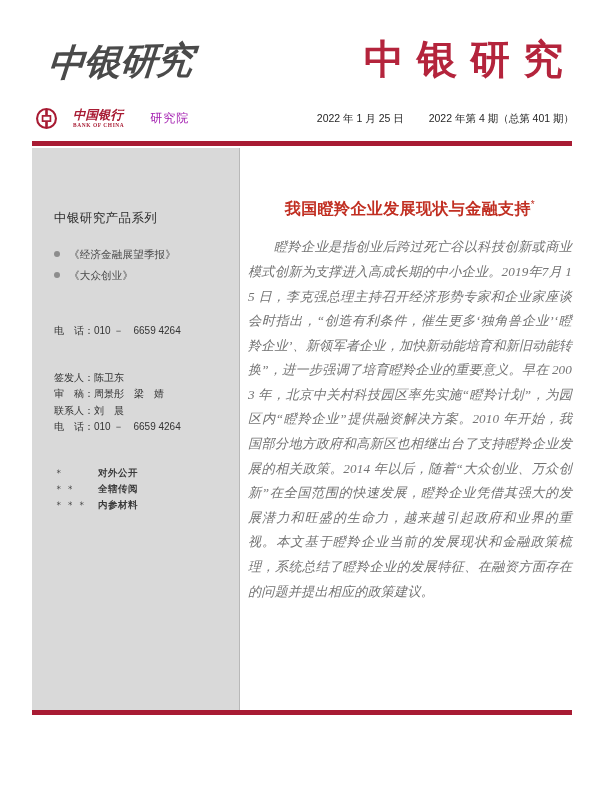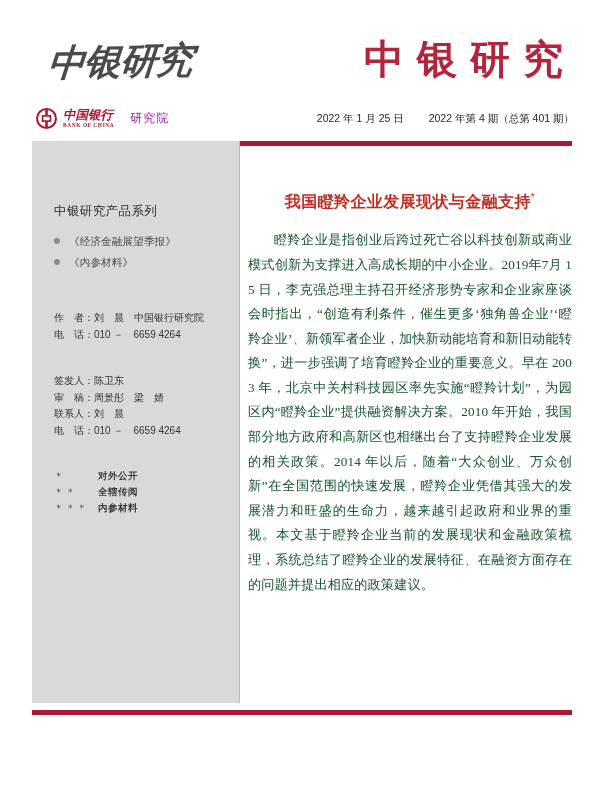--- a/index.html
+++ b/index.html
@@ -59,21 +59,21 @@
     white-space: nowrap;
     font-family: "Liberation Serif", "DejaVu Serif", serif;
   }
 
   .boc-block {
     position: absolute;
     left: 36px;
     top: 108px;
     display: flex;
     align-items: center;
-    gap: 6px;
+    gap: 16px;
   }
   .boc-emblem {
     width: 21px;
     height: 21px;
     flex: 0 0 auto;
   }
   .boc-names {
     display: flex;
     flex-direction: column;
     line-height: 1;
@@ -131,21 +131,21 @@
     top: 710px;
     width: 540px;
     height: 5px;
     background: #a81b33;
   }
 
   
   .content {
     position: absolute;
     left: 32px;
-    top: 141px;
+    top: 148px;
     width: 540px;
     height: 562px;
   }
 
   .sidebar {
     position: absolute;
     left: 0;
     top: 0;
     width: 207px;
     height: 562px;
@@ -173,21 +173,21 @@
   .series-title {
     font-size: 12.5px;
     color: #2c2c2c;
     margin-top: 62px;
     letter-spacing: 0.4px;
     white-space: nowrap;
   }
 
   .series-list {
     list-style: none;
-    margin: 11px 0 0 0;
+    margin: 17px 0 0 0;
     padding: 0;
   }
   .series-list li {
     display: flex;
     align-items: center;
     font-size: 10.5px;
     color: #4a4a4a;
     line-height: 20.5px;
     letter-spacing: 0.2px;
     white-space: nowrap;
@@ -252,27 +252,28 @@
   .article-title .star {
     font-size: 10px;
     vertical-align: super;
     font-weight: normal;
   }
 
   .article-body {
     margin-top: 14px;
     font-size: 13.2px;
     line-height: 24.6px;
-    color: #14532d;
+    color: #737373;
     text-align: justify;
     text-justify: inter-character;
     text-indent: 26px;
     letter-spacing: 0.1px;
     font-family: "Liberation Serif", "DejaVu Serif", serif;
     word-break: break-all;
+    font-style: italic;
   }
 </style>
 </head>
 <body>
 
 <div class="page">
 
   <div class="masthead">
     <div class="brand-script">中银研究</div>
     <div class="journal-title">中银研究</div>
@@ -306,26 +307,25 @@
     <div class="sidebar-inner">
       <div class="series-title">中银研究产品系列</div>
 
       <ul class="series-list">
         <li>
           <span class="dot"></span>
           <span>《经济金融展望季报》</span>
         </li>
         <li>
           <span class="dot"></span>
-          <span>《内参材料》</span>
+          <span>《大众创业》</span>
         </li>
       </ul>
 
       <div class="meta-block">
-        <span class="row">作　者：刘　晨　中国银行研究院</span>
         <span class="row">电　话：010 －　6659 4264</span>
         <div class="meta-gap"></div>
         <span class="row">签发人：陈卫东</span>
         <span class="row">审　稿：周景彤　梁　婧</span>
         <span class="row">联系人：刘　晨</span>
         <span class="row">电　话：010 －　6659 4264</span>
       </div>
 
       <div class="legend-block">
         <div class="legend-row">

